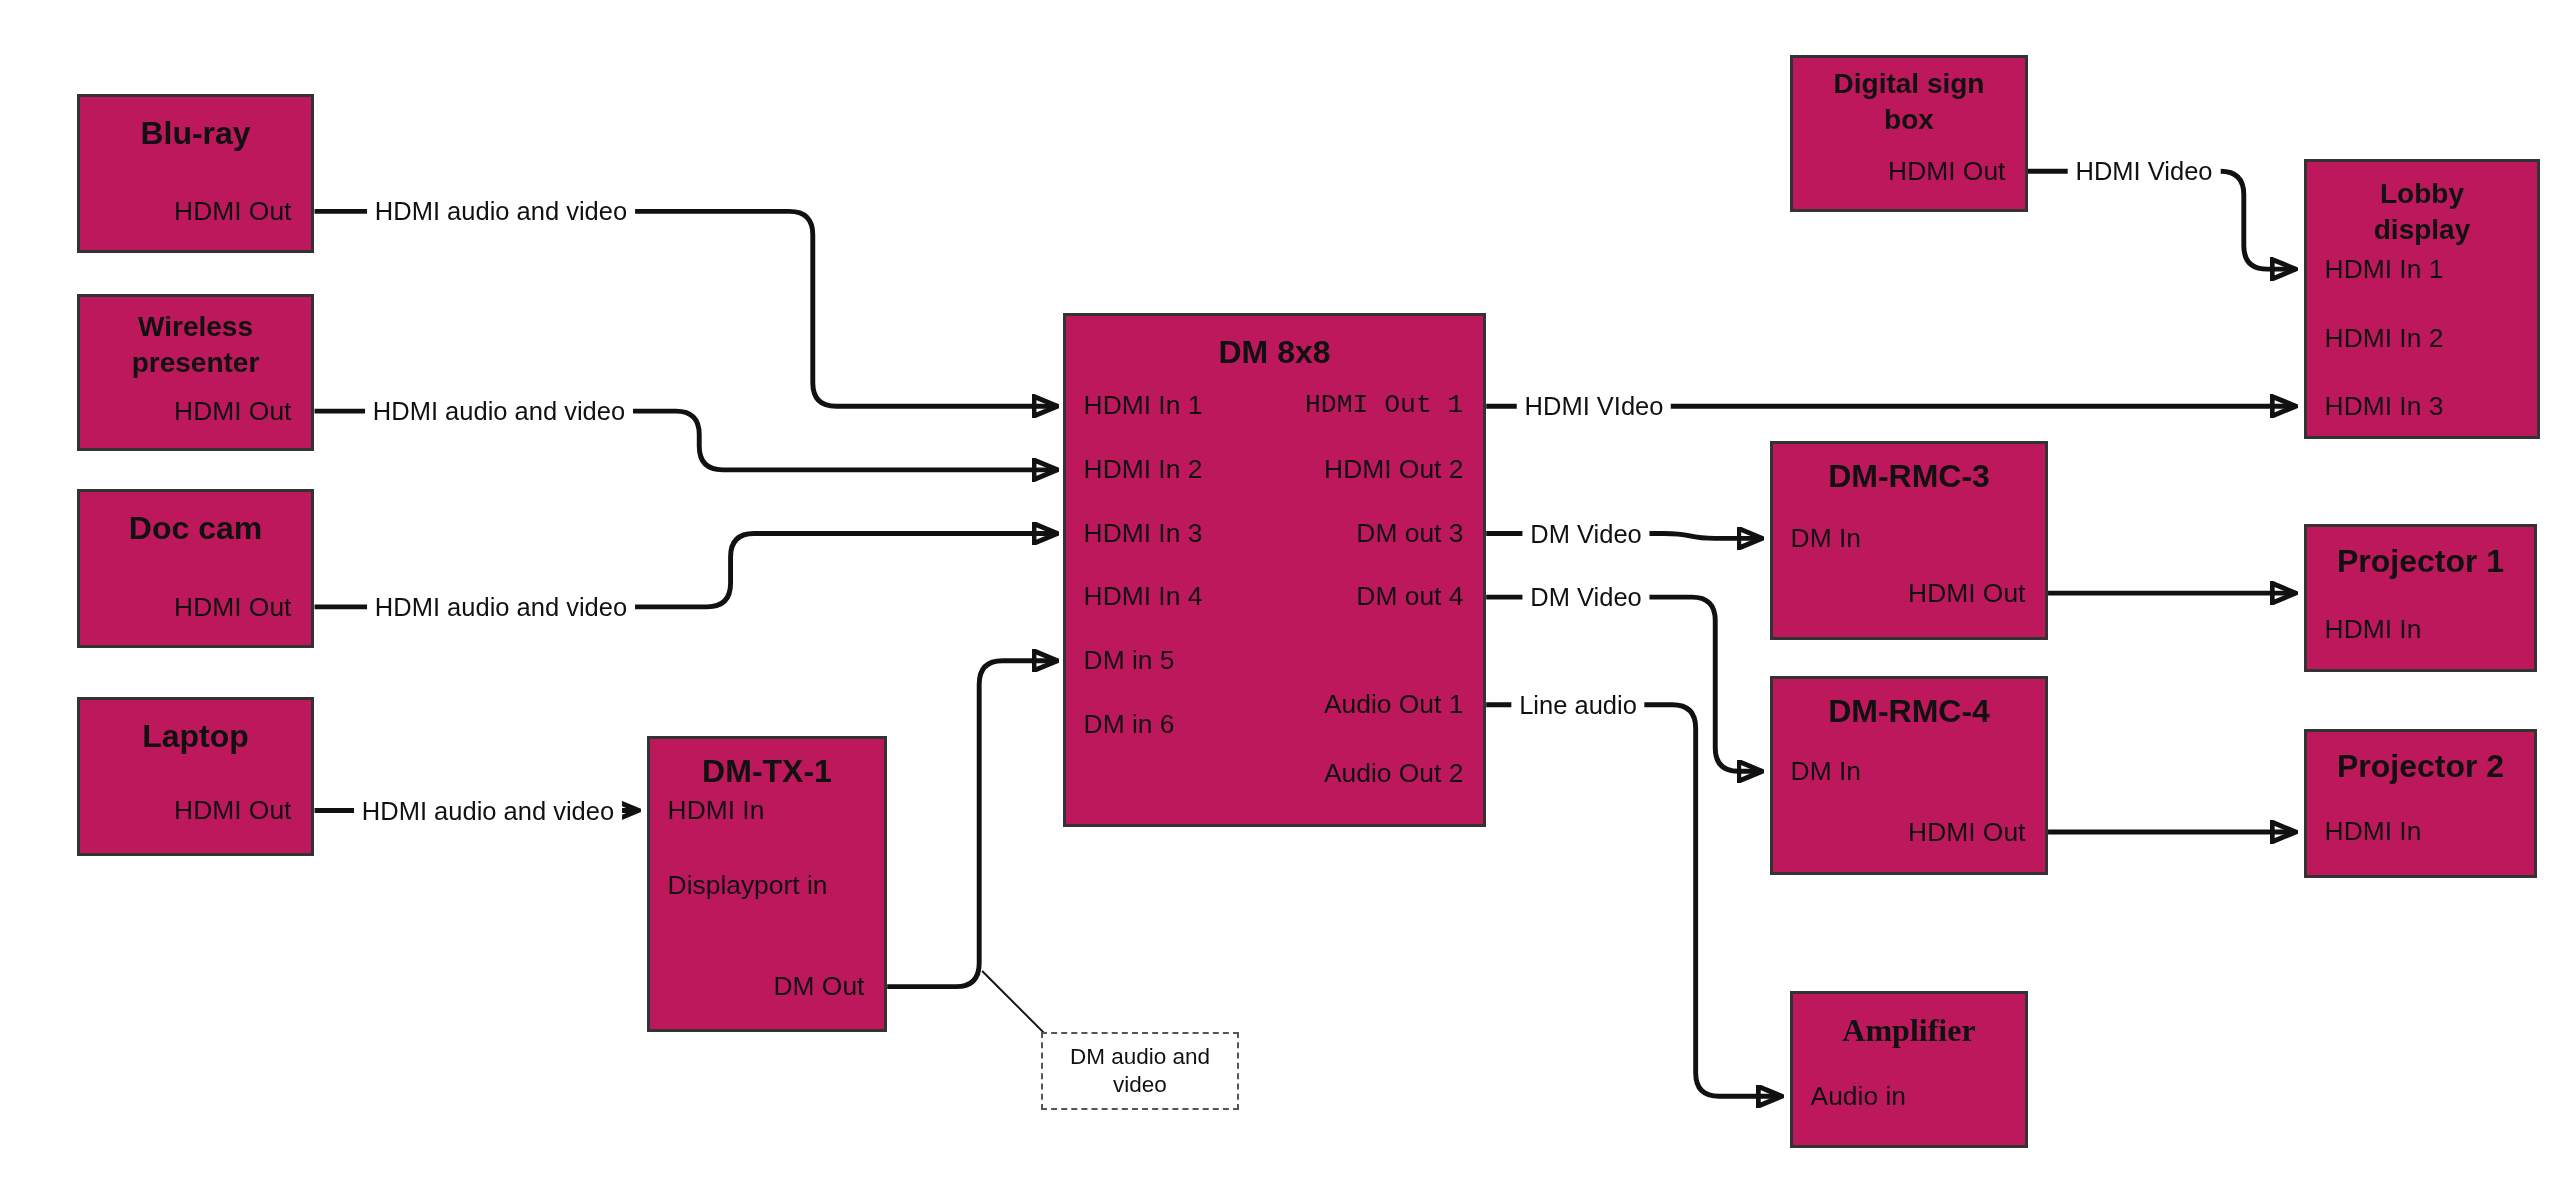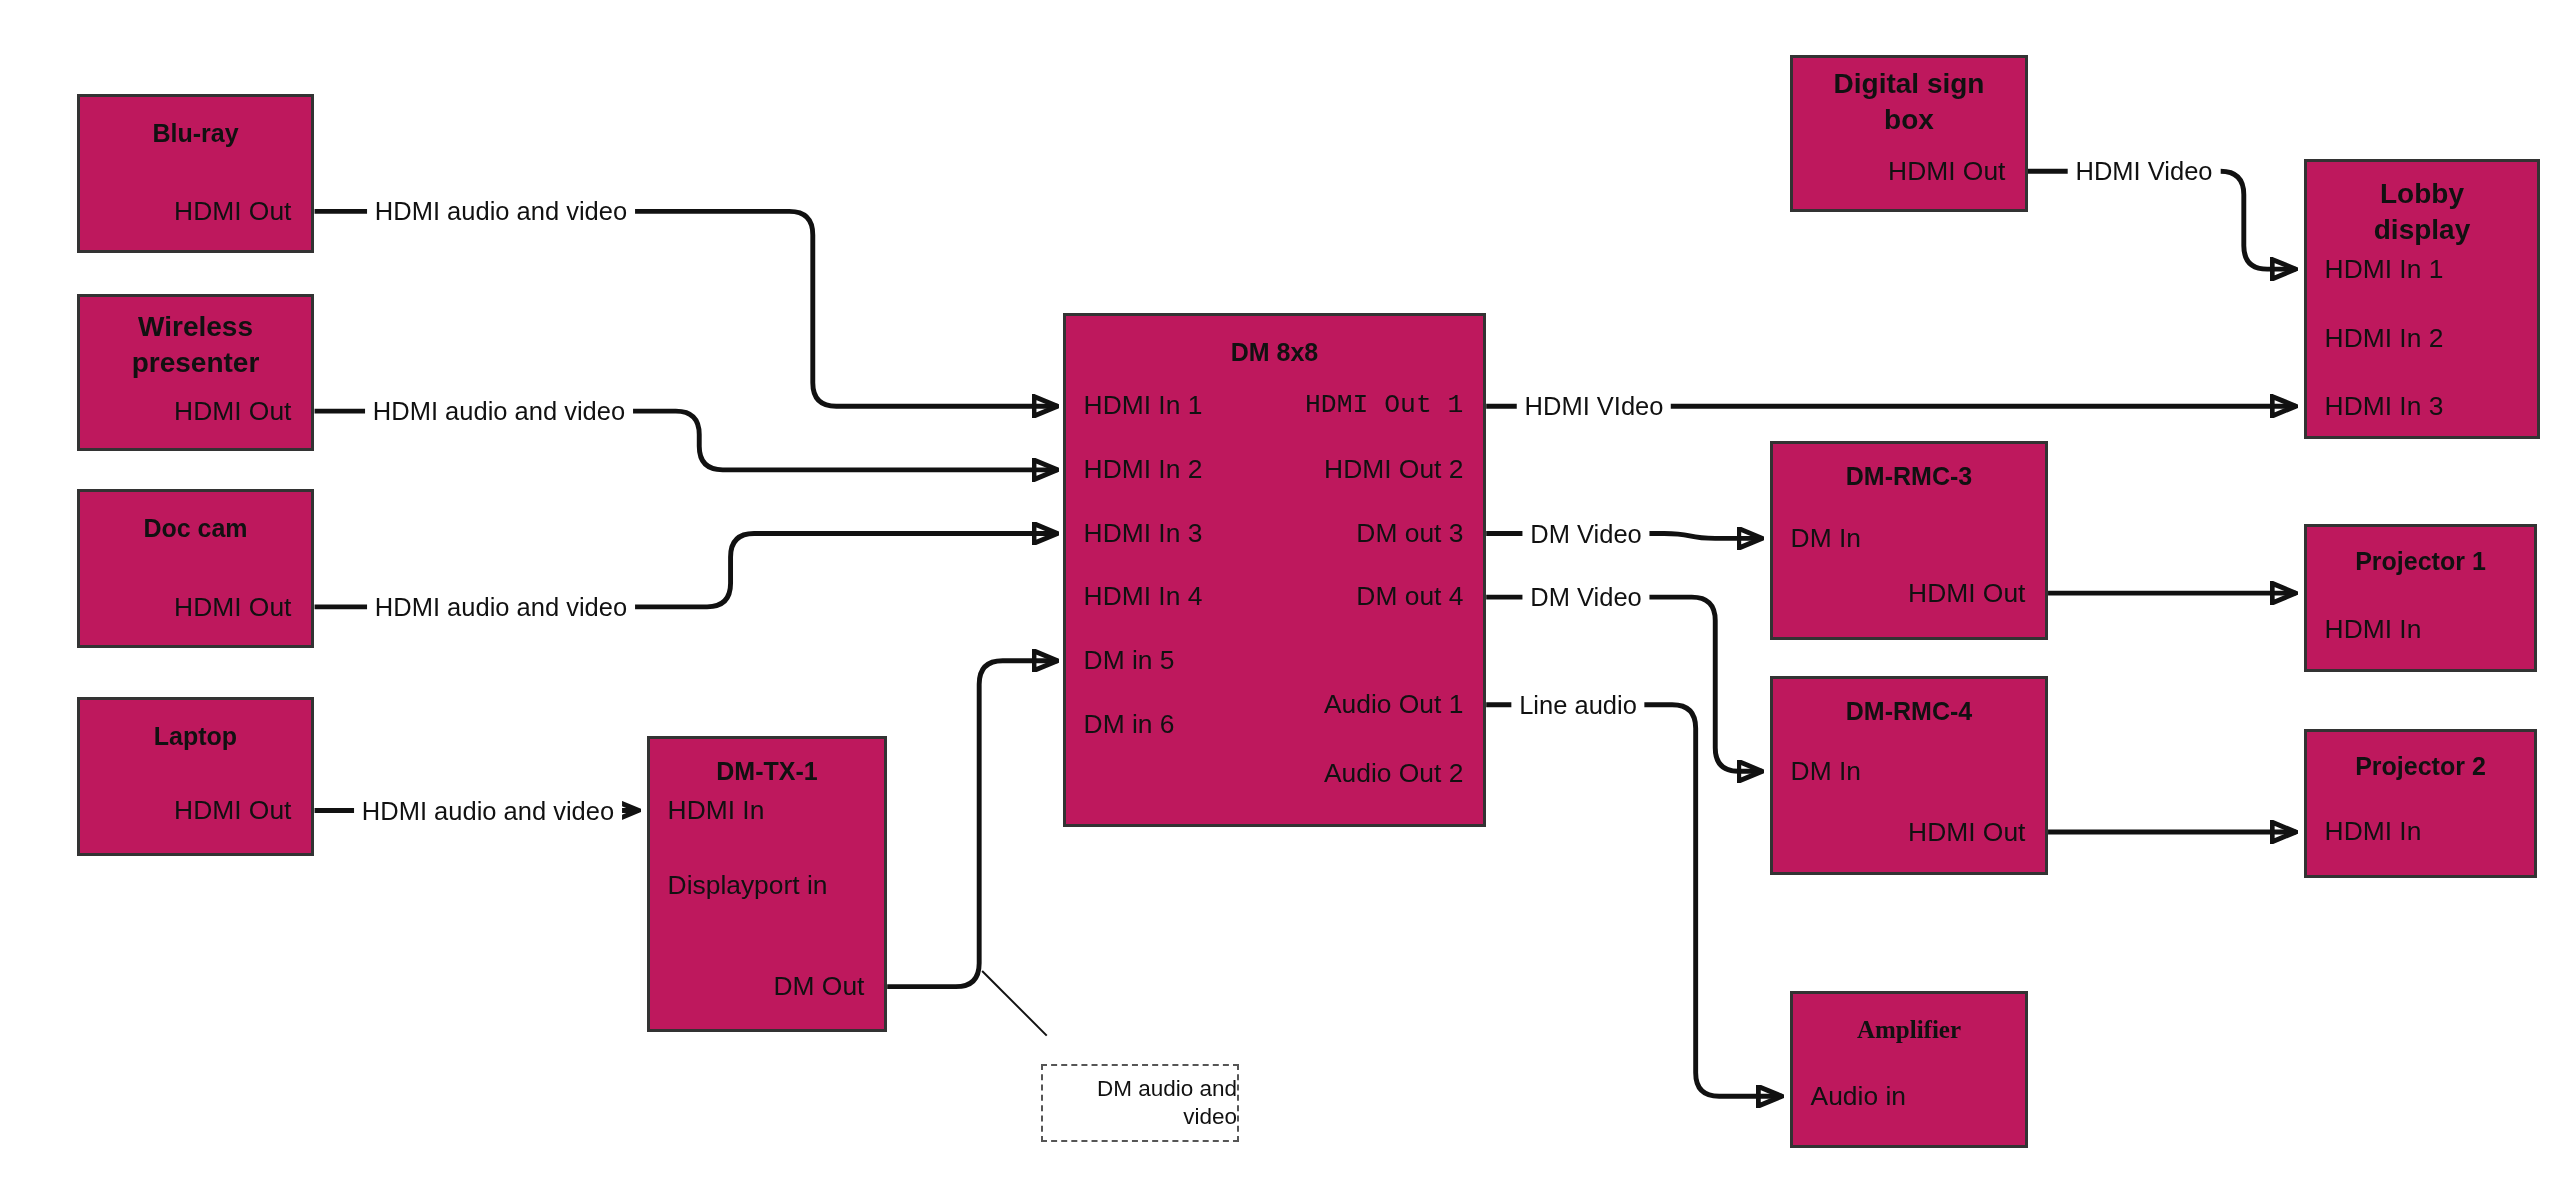--- a/index.html
+++ b/index.html
@@ -17,21 +17,21 @@
   .node{
     position:absolute;
     background:#be185d;
     border:3.9px solid #333;
     box-sizing:border-box;
   }
   .node .title{
     position:absolute;left:0;right:0;
     text-align:center;
     font-weight:bold;
-    font-size:25px;line-height:36px;
+    font-size:32px;line-height:36px;
     white-space:nowrap;
   }
   .title-stack{position:absolute;left:0;right:0;text-align:center;}
   .title-stack div{font-weight:bold;font-size:28px;line-height:36px;white-space:nowrap;}
   .port{
     position:absolute;
     font-size:26.4px;line-height:30px;
     white-space:nowrap;
   }
   .port.left{left:17.6px;text-align:left;}
@@ -174,19 +174,19 @@
   <div class="line-label" style="left:501px;top:211px;">HDMI audio and video</div>
   <div class="line-label" style="left:499px;top:411px;">HDMI audio and video</div>
   <div class="line-label" style="left:501px;top:607px;">HDMI audio and video</div>
   <div class="line-label" style="left:488px;top:811px;">HDMI audio and video</div>
   <div class="line-label" style="left:1594px;top:406px;">HDMI VIdeo</div>
   <div class="line-label" style="left:1586px;top:534px;">DM Video</div>
   <div class="line-label" style="left:1586px;top:597px;">DM Video</div>
   <div class="line-label" style="left:1578px;top:705px;">Line audio</div>
   <div class="line-label" style="left:2144px;top:171px;">HDMI Video</div>
 
-  <div class="note" style="left:1041px;top:1064px;width:198px;height:78px;text-align:right;">
+  <div class="note" style="left:1041px;top:1032px;width:198px;height:78px;">
     <div>DM audio and</div>
     <div>video</div>
   </div>
 
 </div>
 
 
 </body></html>

